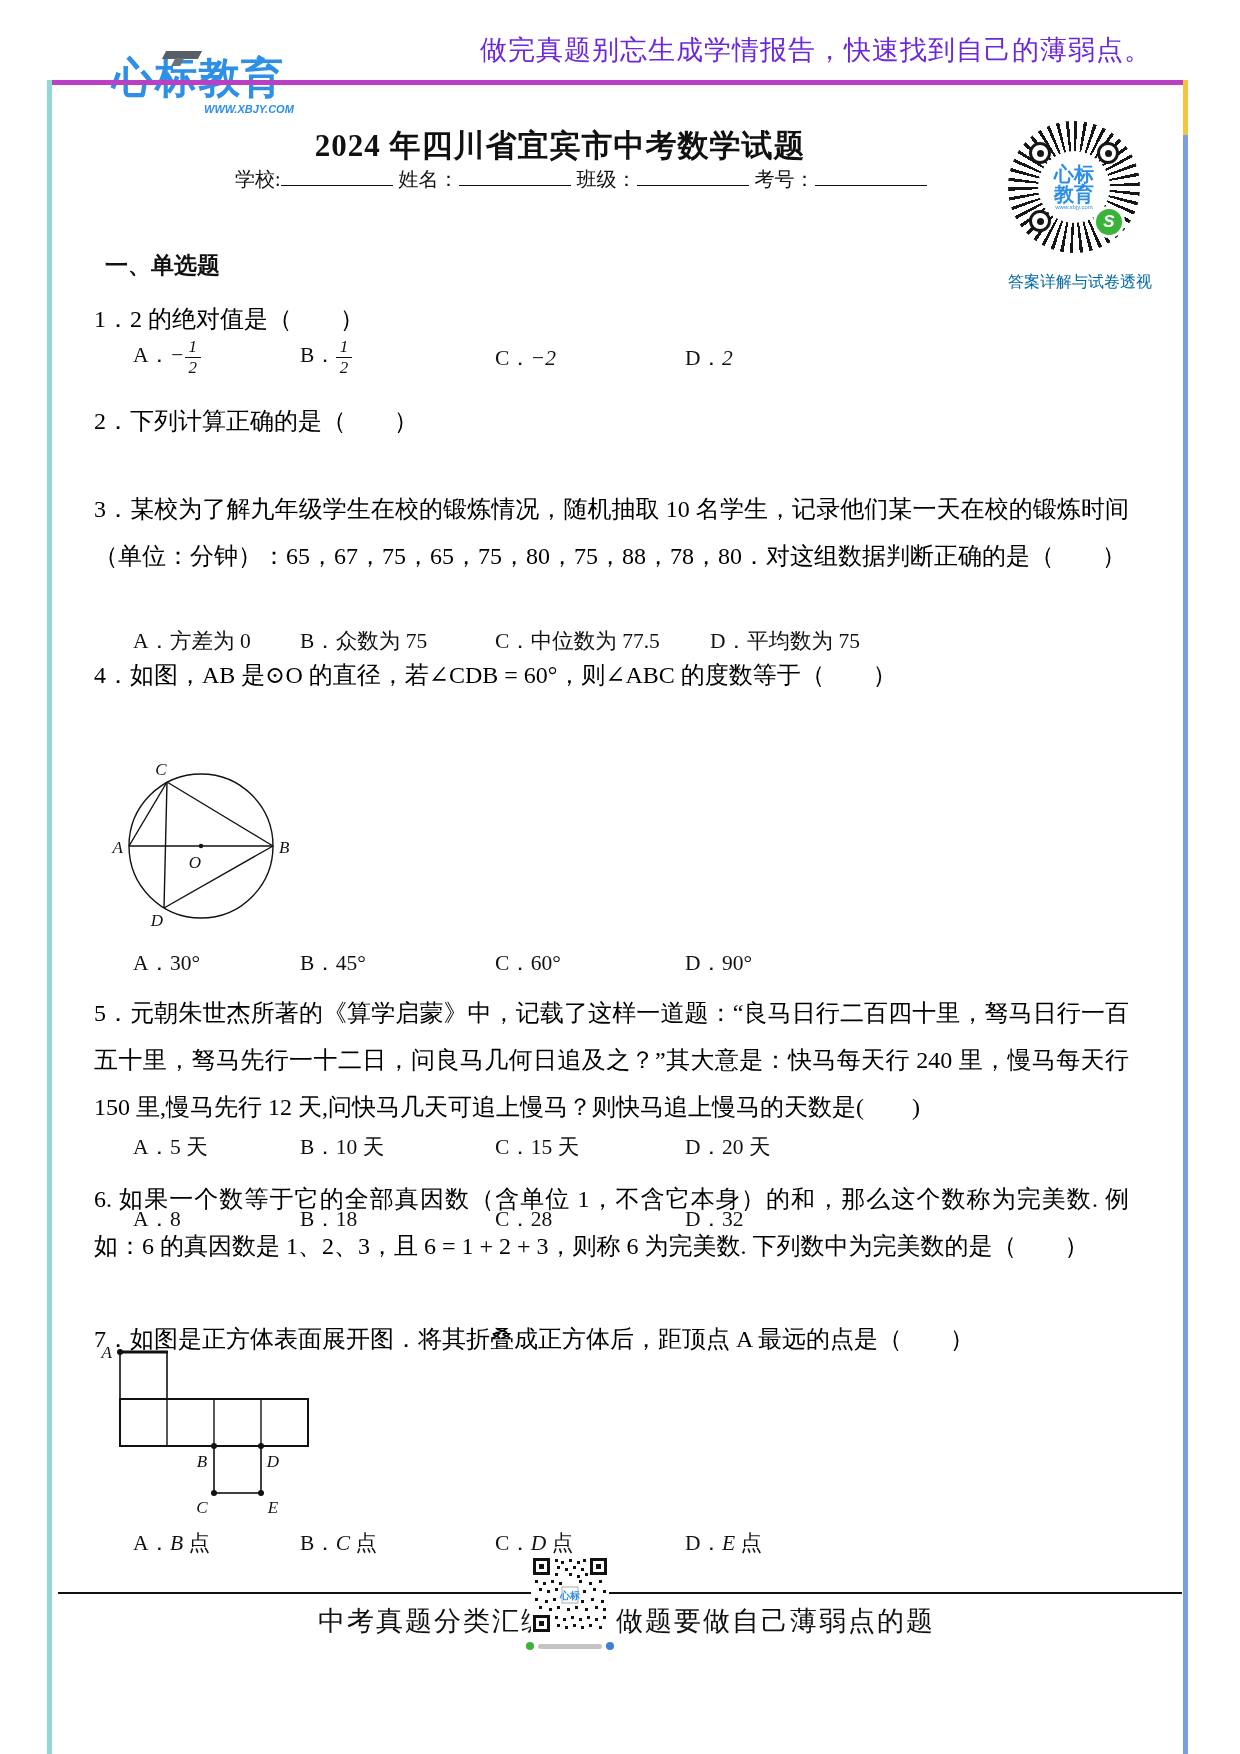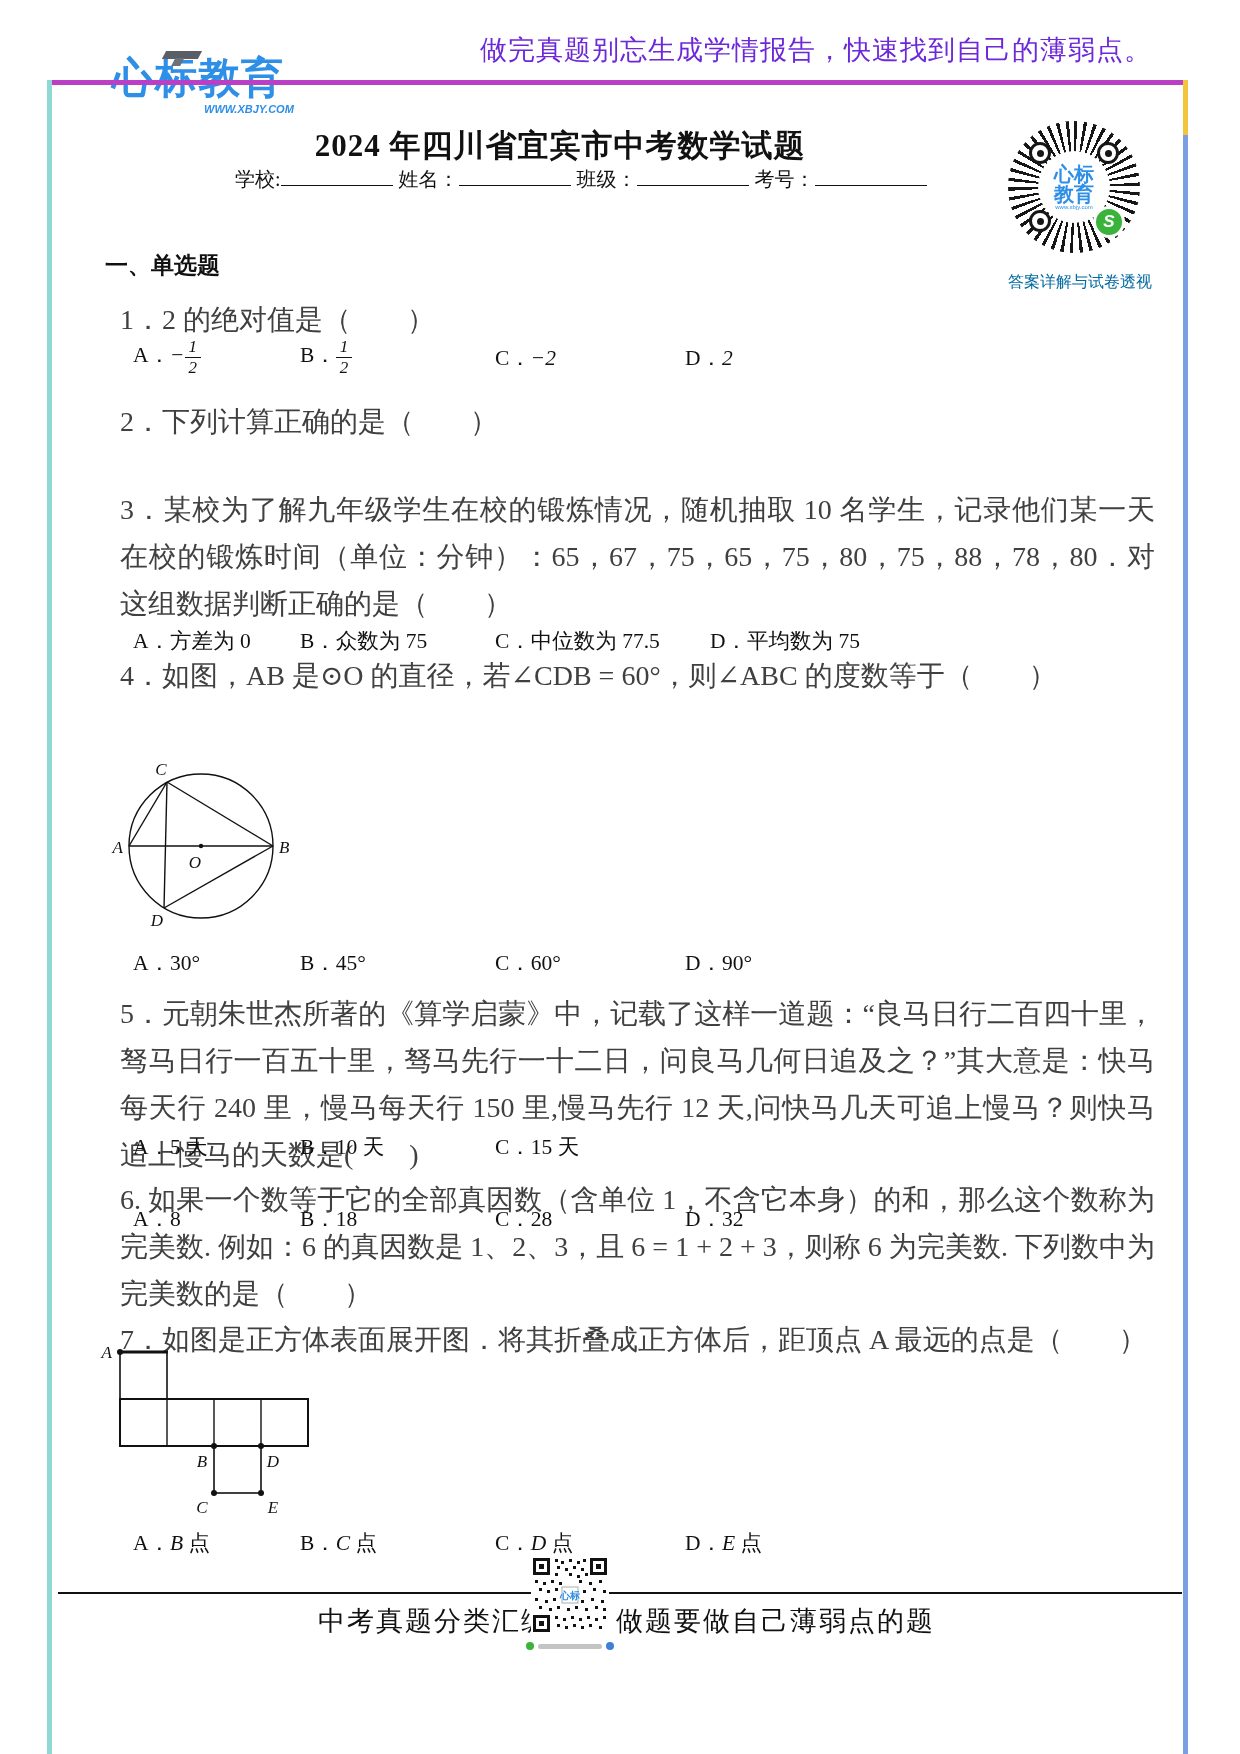--- a/index.html
+++ b/index.html
@@ -43,22 +43,22 @@
      display:flex;align-items:center;justify-content:center;background:#fff;}
   .mq-eye i{width:7px;height:7px;border-radius:50%;background:#161616;}
   .eye-nw{left:21px;top:21px;} .eye-ne{left:89px;top:21px;} .eye-sw{left:21px;top:89px;}
   .mq-badge{position:absolute;left:85px;top:85px;width:32px;height:32px;border-radius:50%;
      background:var(--color-wechat_green);border:3px solid #fff;color:#fff;font-weight:bold;
      font-style:italic;font-size:17px;display:flex;align-items:center;justify-content:center;
      font-family:"Liberation Sans",sans-serif;}
   .qr-caption{position:absolute;left:995px;top:272px;width:170px;text-align:center;font-size:16px;color:#0369a1;}
   
   .section-title{position:absolute;left:105px;top:250px;font-size:23px;font-weight:bold;}
-  .stem{position:absolute;left:120px;width:1035px;font-size:28px;line-height:47px;
-        text-align:justify;color:#404040;}
+  .stem{position:absolute;left:94px;width:1035px;font-size:24px;line-height:47px;
+        text-align:justify;color:#000000;}
   .opts{position:absolute;left:105px;width:1035px;display:grid;
         grid-template-columns:167px 195px 190px auto;padding-left:28px;font-size:21.5px;align-items:center;}
   .q2-opts{grid-template-columns:178px 192px 208px auto;}
   .q3-opts{grid-template-columns:167px 195px 215px auto;}
   .opt{white-space:nowrap;}
   .opt-math{font-style:italic;}
   .frac{display:inline-block;vertical-align:-0.65em;text-align:center;font-size:17px;
         line-height:1.15;font-style:italic;}
   .frac .num{display:block;border-bottom:1.4px solid #111;padding:0 4px;}
   .frac .den{display:block;}
@@ -167,20 +167,21 @@
     <span class="opt"><span>B．</span><span>45°</span></span>
     <span class="opt"><span>C．</span><span>60°</span></span>
     <span class="opt"><span>D．</span><span>90°</span></span>
   </div>
 
   <div class="stem" style="top:990px">5．元朝朱世杰所著的《算学启蒙》中，记载了这样一道题：“良马日行二百四十里，驽马日行一百五十里，驽马先行一十二日，问良马几何日追及之？”其大意是：快马每天行 240 里，慢马每天行 150 里,慢马先行 12 天,问快马几天可追上慢马？则快马追上慢马的天数是(　　)</div>
   <div class="opts" style="top:1132px">
     <span class="opt"><span>A．</span><span>5 天</span></span>
     <span class="opt"><span>B．</span><span>10 天</span></span>
     <span class="opt"><span>C．</span><span>15 天</span></span>
+    <span class="opt"><span>D．</span><span>20 天</span></span>
   </div>
 
   <div class="stem" style="top:1176px">6. 如果一个数等于它的全部真因数（含单位 1，不含它本身）的和，那么这个数称为完美数. 例如：6 的真因数是 1、2、3，且 6 = 1 + 2 + 3，则称 6 为完美数. 下列数中为完美数的是（　　）</div>
   <div class="opts" style="top:1204px">
     <span class="opt"><span>A．</span><span>8</span></span>
     <span class="opt"><span>B．</span><span>18</span></span>
     <span class="opt"><span>C．</span><span>28</span></span>
     <span class="opt"><span>D．</span><span>32</span></span>
   </div>
 

